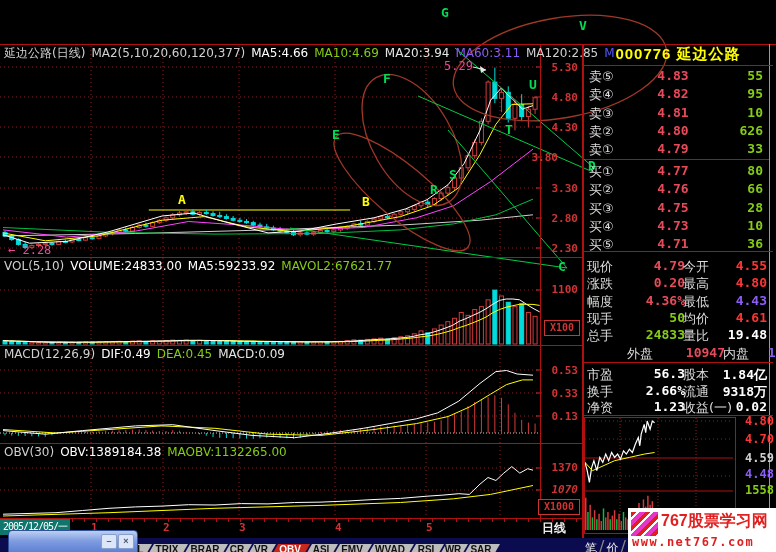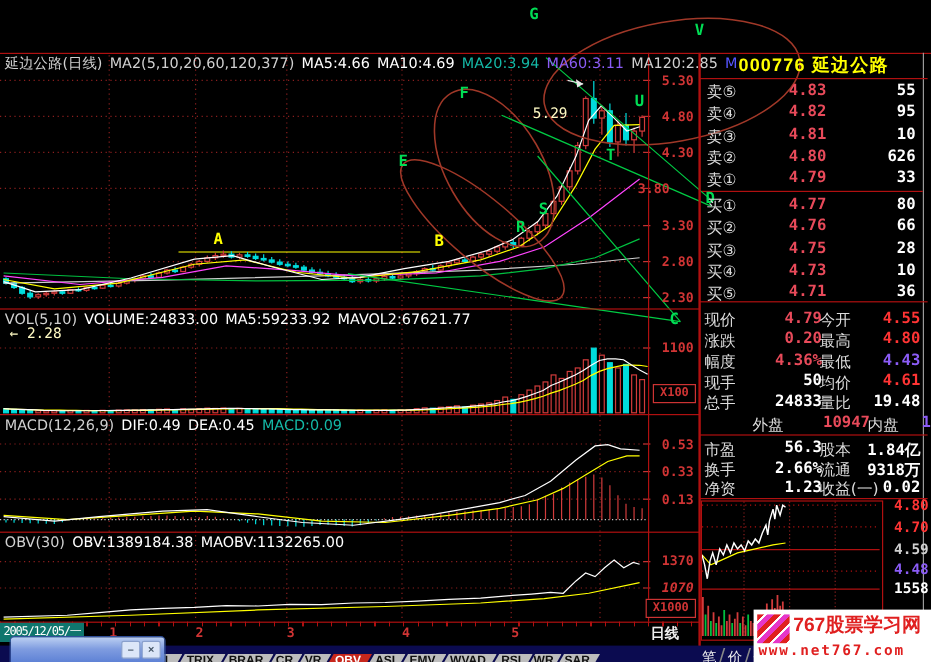--- a/index.html
+++ b/index.html
@@ -2,29 +2,29 @@
 <html><head>
 <meta charset="utf-8">
 <style>
   html,body{margin:0;padding:0;background:#222;}
   .screen{position:relative;width:776px;height:552px;background:#000;overflow:hidden;
           font-family:"DejaVu Sans","Liberation Sans",sans-serif;}
   .abs{position:absolute;}
   svg{position:absolute;left:0;top:0;pointer-events:none;}
   .hline{position:absolute;height:1px;background:#b01010;}
   .vline{position:absolute;width:1px;background:#b01010;}
-  .c-white{color:#fff}.c-gray{color:#d0d0d0}.c-yellow{color:#ffffff}.c-red{color:#ff3434}
-  .c-pink{color:#e84a5a}.c-green{color:#8b5cf6}.c-magenta{color:#14b8a6}.c-blue{color:#5555ff}
+  .c-white{color:#fff}.c-gray{color:#d0d0d0}.c-yellow{color:#84cc16}.c-red{color:#ff3434}
+  .c-pink{color:#e84a5a}.c-green{color:#8b5cf6}.c-magenta{color:#e5e5e5}.c-blue{color:#5555ff}
   .paneTitle{position:absolute;font-size:12px;white-space:nowrap;letter-spacing:0;}
   .paneTitle span{margin-right:6px;}
   .axisLabel{position:absolute;width:38px;text-align:right;font:bold 11px "DejaVu Sans Mono",monospace;color:#d03434;}
   .unitBox{position:absolute;border:1px solid #c33;color:#d03434;font:bold 10px "DejaVu Sans Mono",monospace;
            text-align:center;line-height:13px;background:#000;}
   .letter{position:absolute;font:bold 13px "DejaVu Sans Mono",monospace;}
-  .callout{position:absolute;color:#fef9c3;font:12px "DejaVu Sans Mono",monospace;white-space:nowrap;margin-top:28px;}
+  .callout{position:absolute;color:#ec4899;font:12px "DejaVu Sans Mono",monospace;white-space:nowrap;}
   .monthNum{position:absolute;top:521px;color:#d03434;font:bold 11px "DejaVu Sans Mono",monospace;}
   .dateBox{position:absolute;left:0;top:519px;width:70px;height:16px;background:#0f766e;color:#fff;
            font:10px "DejaVu Sans Mono",monospace;line-height:16px;text-align:center;letter-spacing:-1px;}
   .periodLabel{position:absolute;left:542px;top:520px;width:38px;color:#eee;font:bold 12px sans-serif;}
   .tickStrip{position:absolute;left:0;top:518px;width:583px;height:4px;
              background:repeating-linear-gradient(90deg,#b01010 0 1px,transparent 1px 12px);}
   .tabbar{position:absolute;left:0;top:538px;width:776px;height:14px;background:#0b0b50;white-space:nowrap;}
   .tab{display:inline-block;height:14px;line-height:14px;background:#bdbdbd;color:#101010;
        font:bold 10px "Liberation Sans",sans-serif;text-align:center;margin-right:-6px;
        clip-path:polygon(8px 0,100% 0,calc(100% - 8px) 100%,0 100%);}

